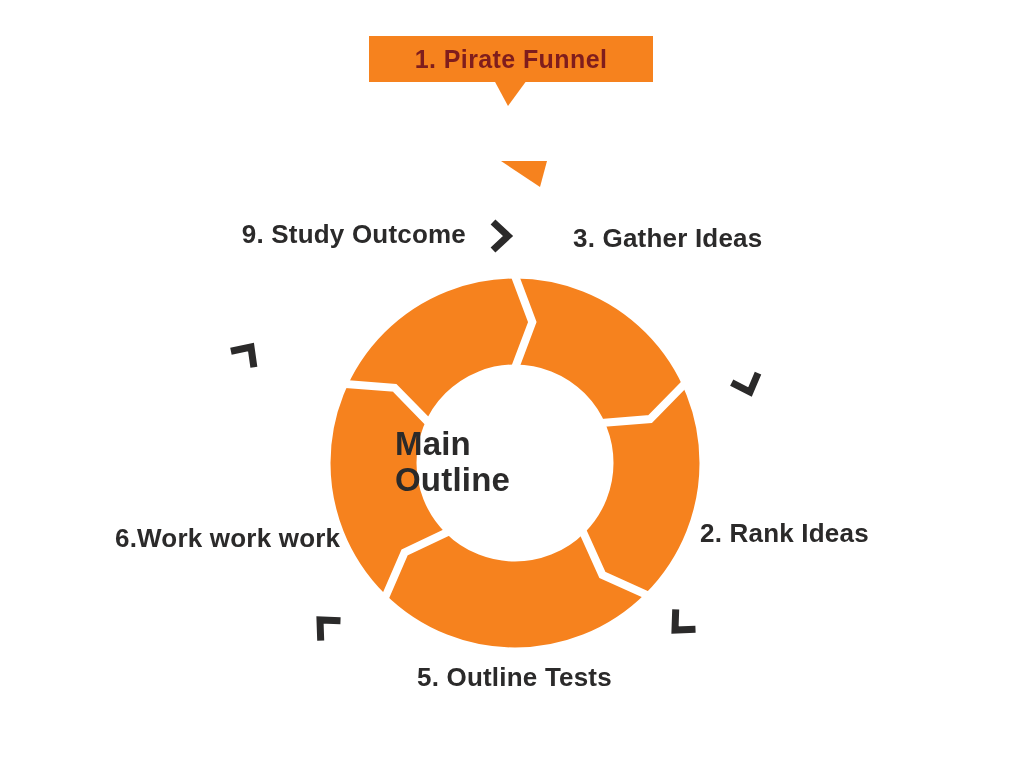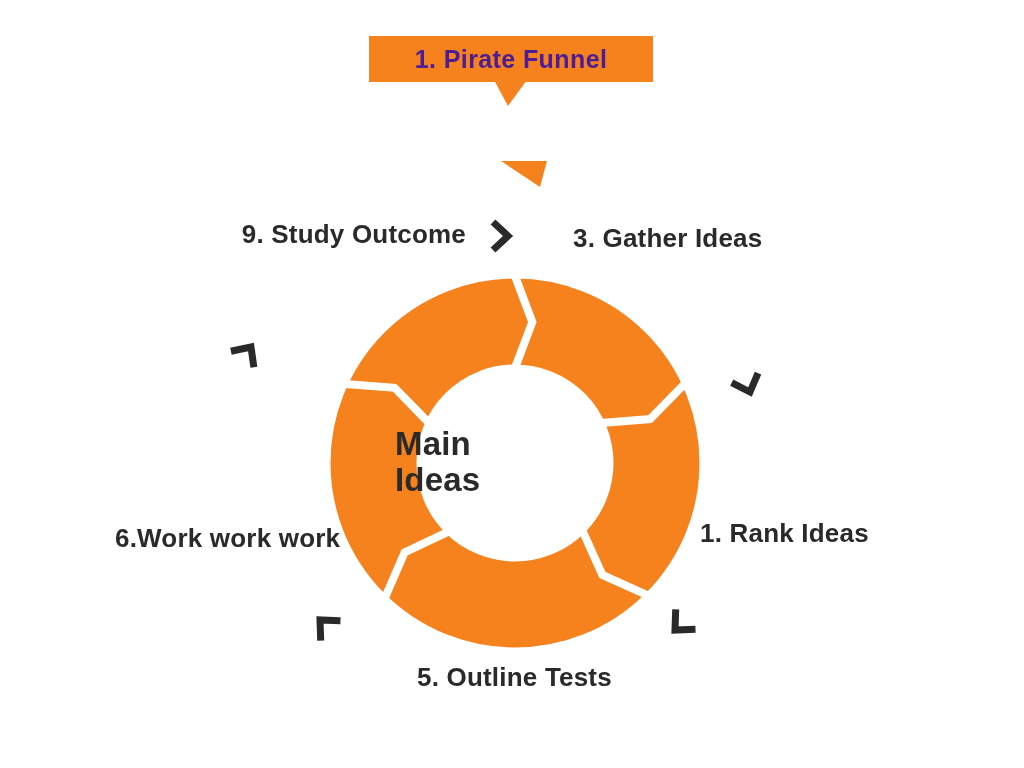--- a/index.html
+++ b/index.html
@@ -13,21 +13,21 @@
     overflow:hidden;
     font-family:"Liberation Sans","DejaVu Sans",sans-serif;
   }
   .overlay{position:absolute;left:0;top:0;width:1024px;height:768px;}
   .tail{fill:var(--accent);stroke:none;}
   .ring{fill:none;stroke:var(--accent);stroke-width:86;}
   .divider{fill:none;stroke:#FFFFFF;stroke-width:8;stroke-linejoin:miter;}
   .chev{fill:none;stroke:var(--ink);stroke-width:7;stroke-linejoin:miter;stroke-linecap:butt;}
   .banner{
     position:absolute;left:369px;width:284px;height:46px;
-    background:var(--accent);color:#4c1d95;
+    background:var(--accent);color:#7f1d1d;
     display:flex;align-items:center;justify-content:center;
     font-weight:700;font-size:25px;letter-spacing:.4px;white-space:nowrap;
   }
   .banner-1{top:36px;}
   .banner-2{top:116px;}
   .step-label{
     position:absolute;color:var(--ink);
     font-weight:700;font-size:26px;line-height:28px;
     letter-spacing:.2px;white-space:nowrap;
   }
@@ -78,23 +78,23 @@
       <g transform="translate(320,620) rotate(225)">
         <polyline class="chev" points="-15,-14 0,0 -15,14"></polyline>
       </g>
       <g transform="translate(251,347) rotate(-55)">
         <polyline class="chev" points="-15,-14 0,0 -15,14"></polyline>
       </g>
     </g>
   </svg>
 
   <div class="step-label step-3">3. Gather Ideas</div>
-  <div class="step-label step-4">1. Rank Ideas</div>
+  <div class="step-label step-4">2. Rank Ideas</div>
   <div class="step-label step-5">5. Outline Tests</div>
   <div class="step-label step-6">6.Work work work</div>
   <div class="step-label step-7">9. Study Outcome</div>
 
   <div class="center-label">
     <div>Main</div>
-    <div>Ideas</div>
+    <div>Outline</div>
   </div>
 
 </div>
 
 </body></html>

